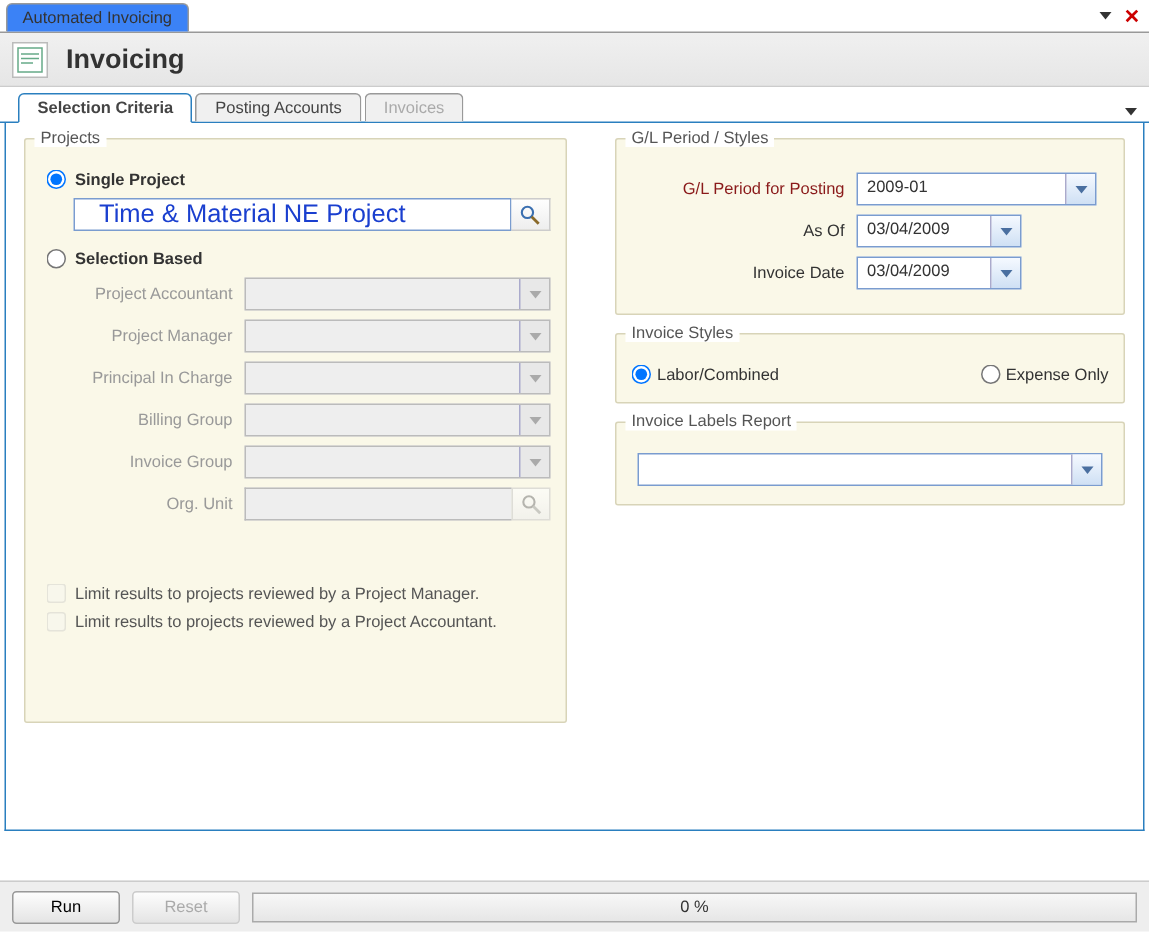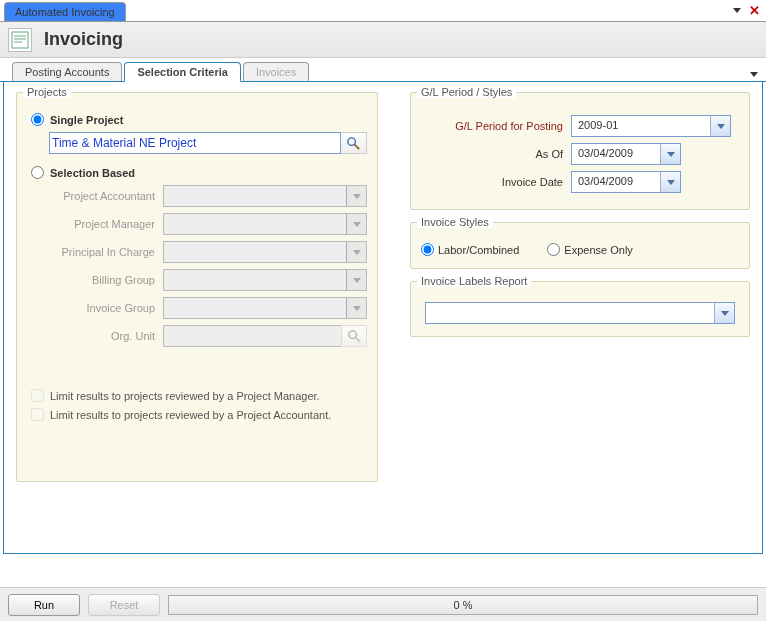--- a/index.html
+++ b/index.html
@@ -144,22 +144,22 @@
     display: flex;
     align-items: center;
     margin: 4px 0 12px 22px;
   }
   .text-input {
     flex: 1;
     height: 22px;
     border: 1px solid #7a9ccf;
     background: #fff;
     color: #1a3fcf;
-    font-size: 12px;
-    padding: 0 2px;
+    font-size: 17px;
+    padding: 0 16px;
   }
   .mag-btn {
     width: 26px; height: 22px;
     border: 1px solid #ccc;
     border-left: none;
     background: linear-gradient(#fefefe,#eee);
     display: flex; align-items: center; justify-content: center;
     cursor: pointer;
   }
   .form-row {
@@ -204,21 +204,21 @@
   .combo.disabled .tri { border-top-color:#aaa; }
   .orgunit-row .combo { background:#eee; }
   .orgunit-row .mag-btn { border-left:1px solid #ccc; }
   .check-row {
     display:flex; align-items:center; gap:6px;
     margin: 6px 0 2px 4px;
     color:#555;
   }
   .check-row input { opacity:0.5; }
   .radio-inline-group {
-    display:flex; gap:28px; justify-content:flex-start; padding: 4px 0 2px 0;
+    display:flex; gap:28px; justify-content:space-between; padding: 4px 0 2px 0;
   }
   .radio-inline { display:flex; align-items:center; gap:4px; }
   .invoice-labels-combo { margin: 4px 4px 2px 4px; }
   .svg-mag { width:15px; height:15px; }
   .footer {
     position: absolute;
     bottom: 0; left: 0; right: 0;
     height: 34px;
     background: #eeeeee;
     border-top: 1px solid #ccc;
@@ -267,25 +267,25 @@
       <rect x="1" y="1" width="16" height="16" fill="#fff" stroke="#6a8" stroke-width="1"></rect>
       <line x1="3" y1="5" x2="15" y2="5" stroke="#6a8"></line>
       <line x1="3" y1="8" x2="15" y2="8" stroke="#6a8"></line>
       <line x1="3" y1="11" x2="11" y2="11" stroke="#6a8"></line>
     </svg>
   </div>
   <div class="header-title">Invoicing</div>
 </div>
 
 <div class="inner-tab-row">
+  <div class="inner-tab active">
+    <span>Selection Criteria</span>
+  </div>
   <div class="inner-tab">
     <span>Posting Accounts</span>
-  </div>
-  <div class="inner-tab active">
-    <span>Selection Criteria</span>
   </div>
   <div class="inner-tab disabled">
     <span>Invoices</span>
   </div>
   <div class="tab-chev">
       <div class="chev-down"></div>
     </div>
 </div>
 
 <div class="content-wrap">

